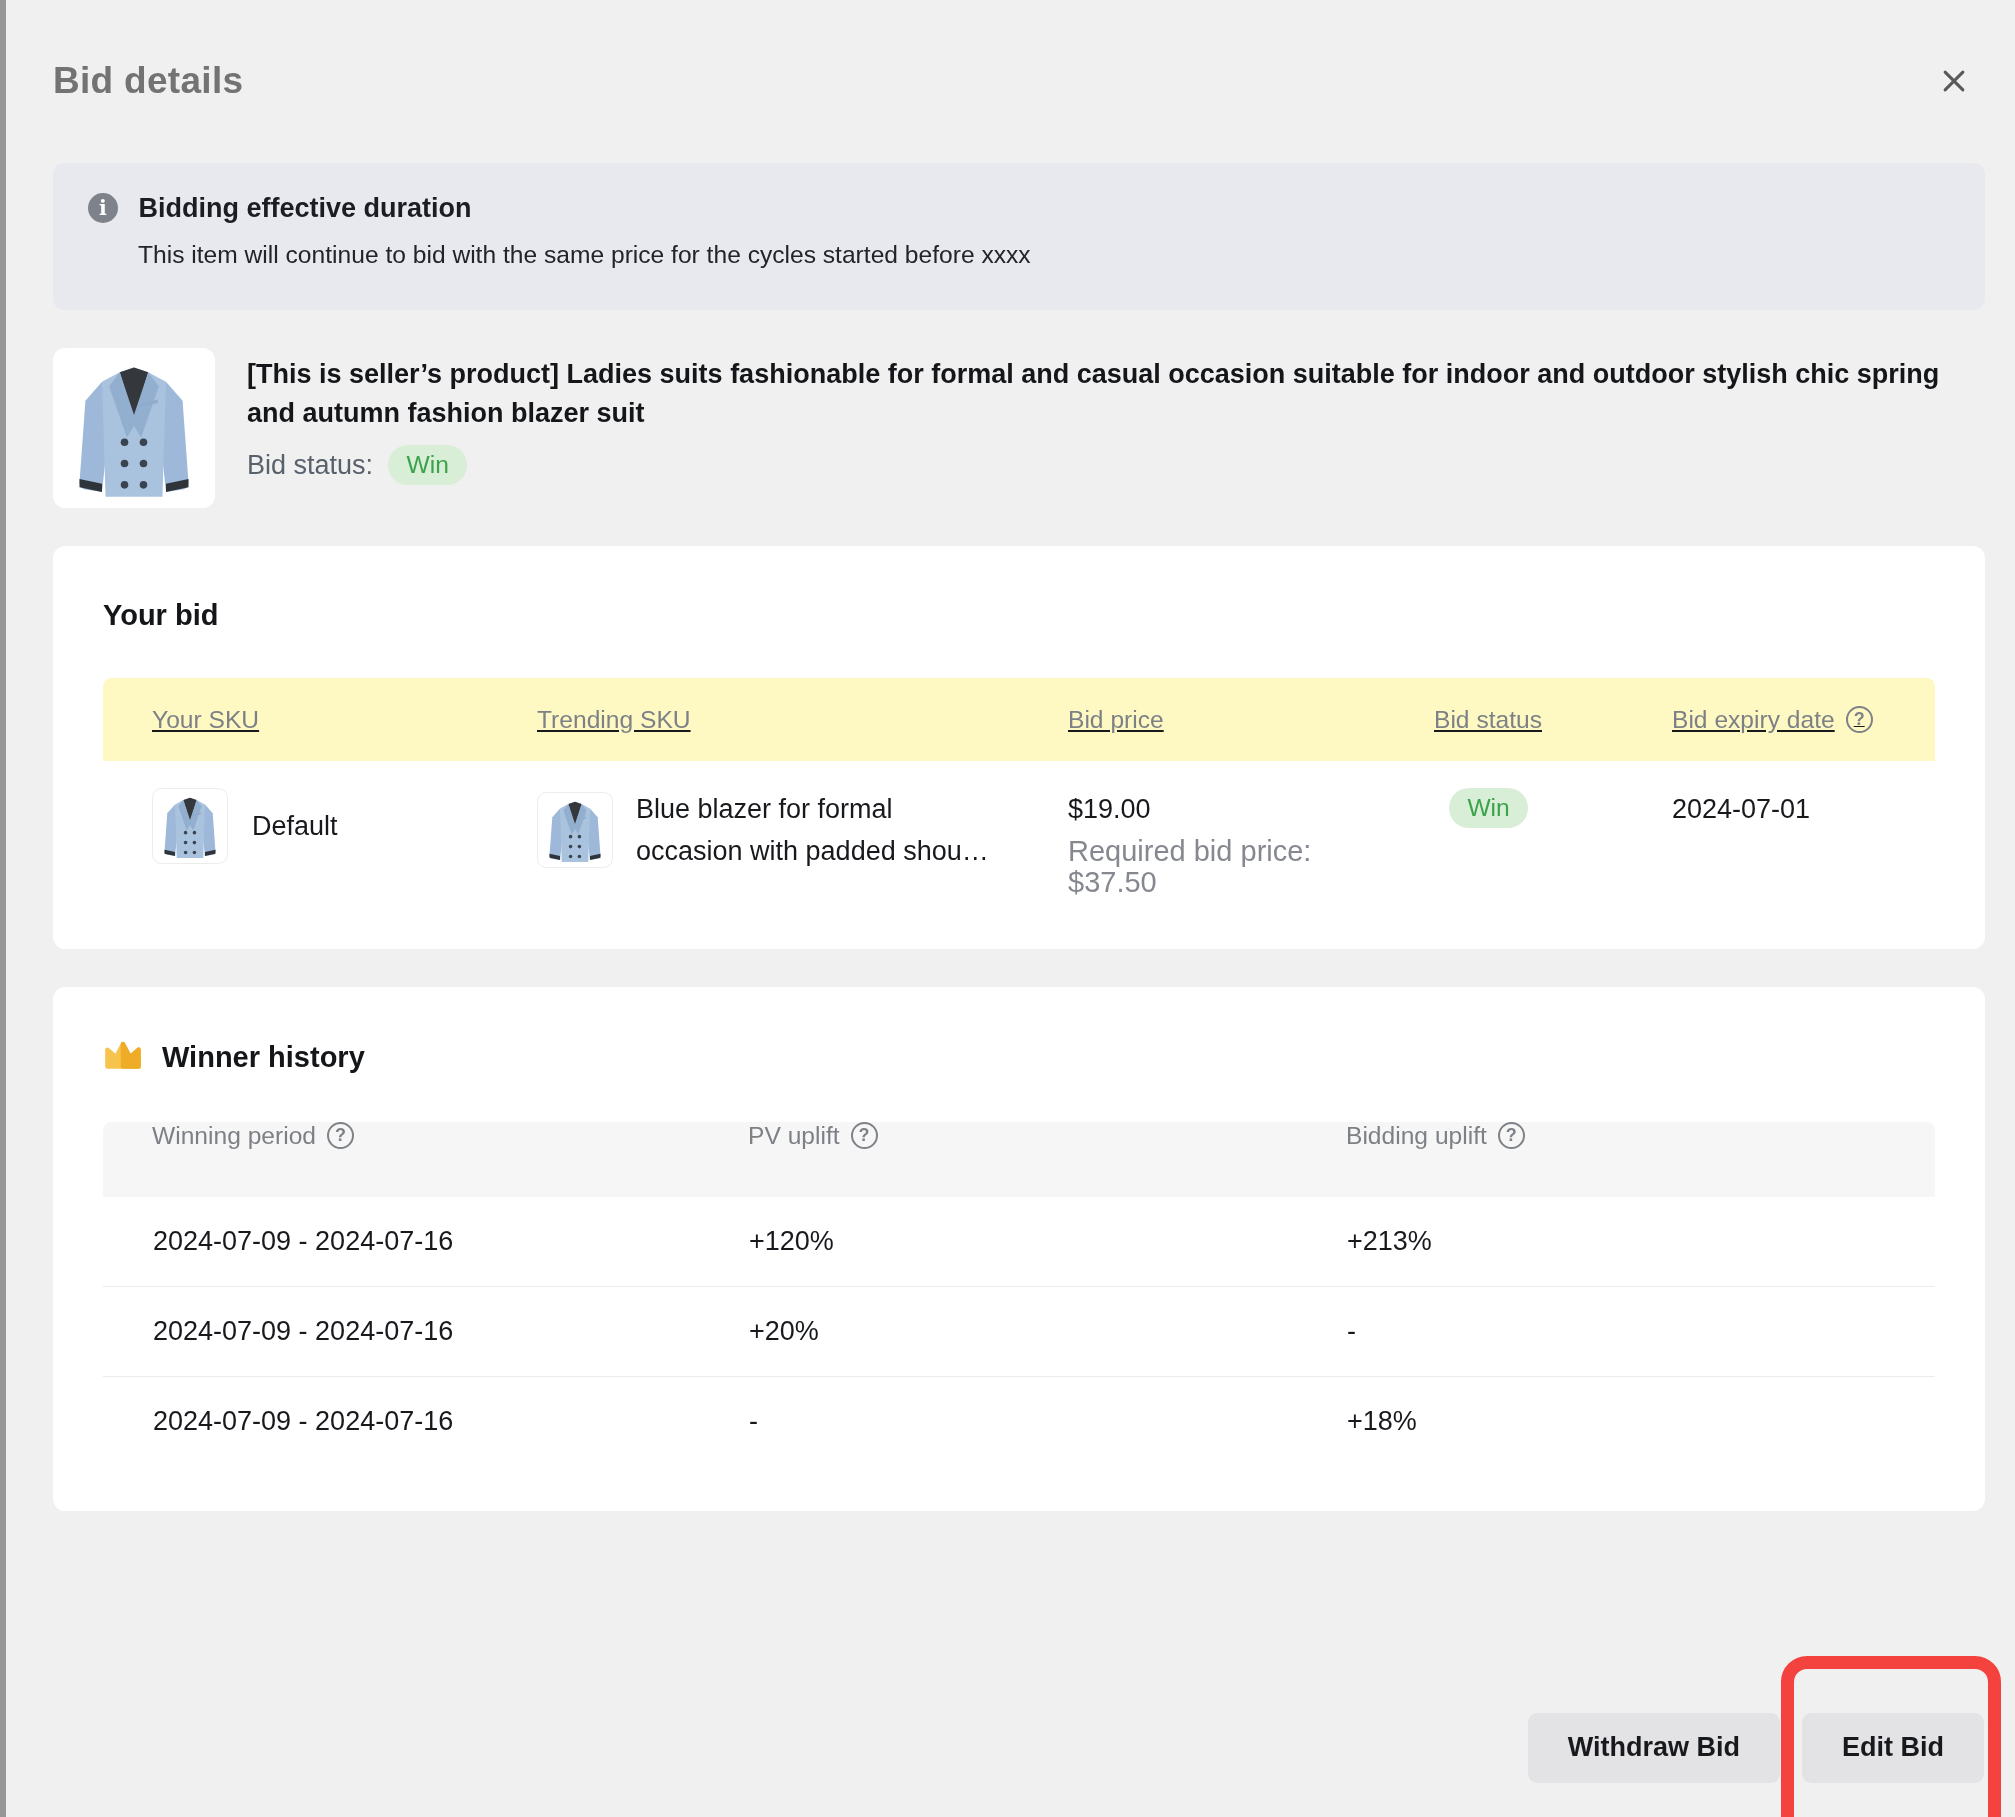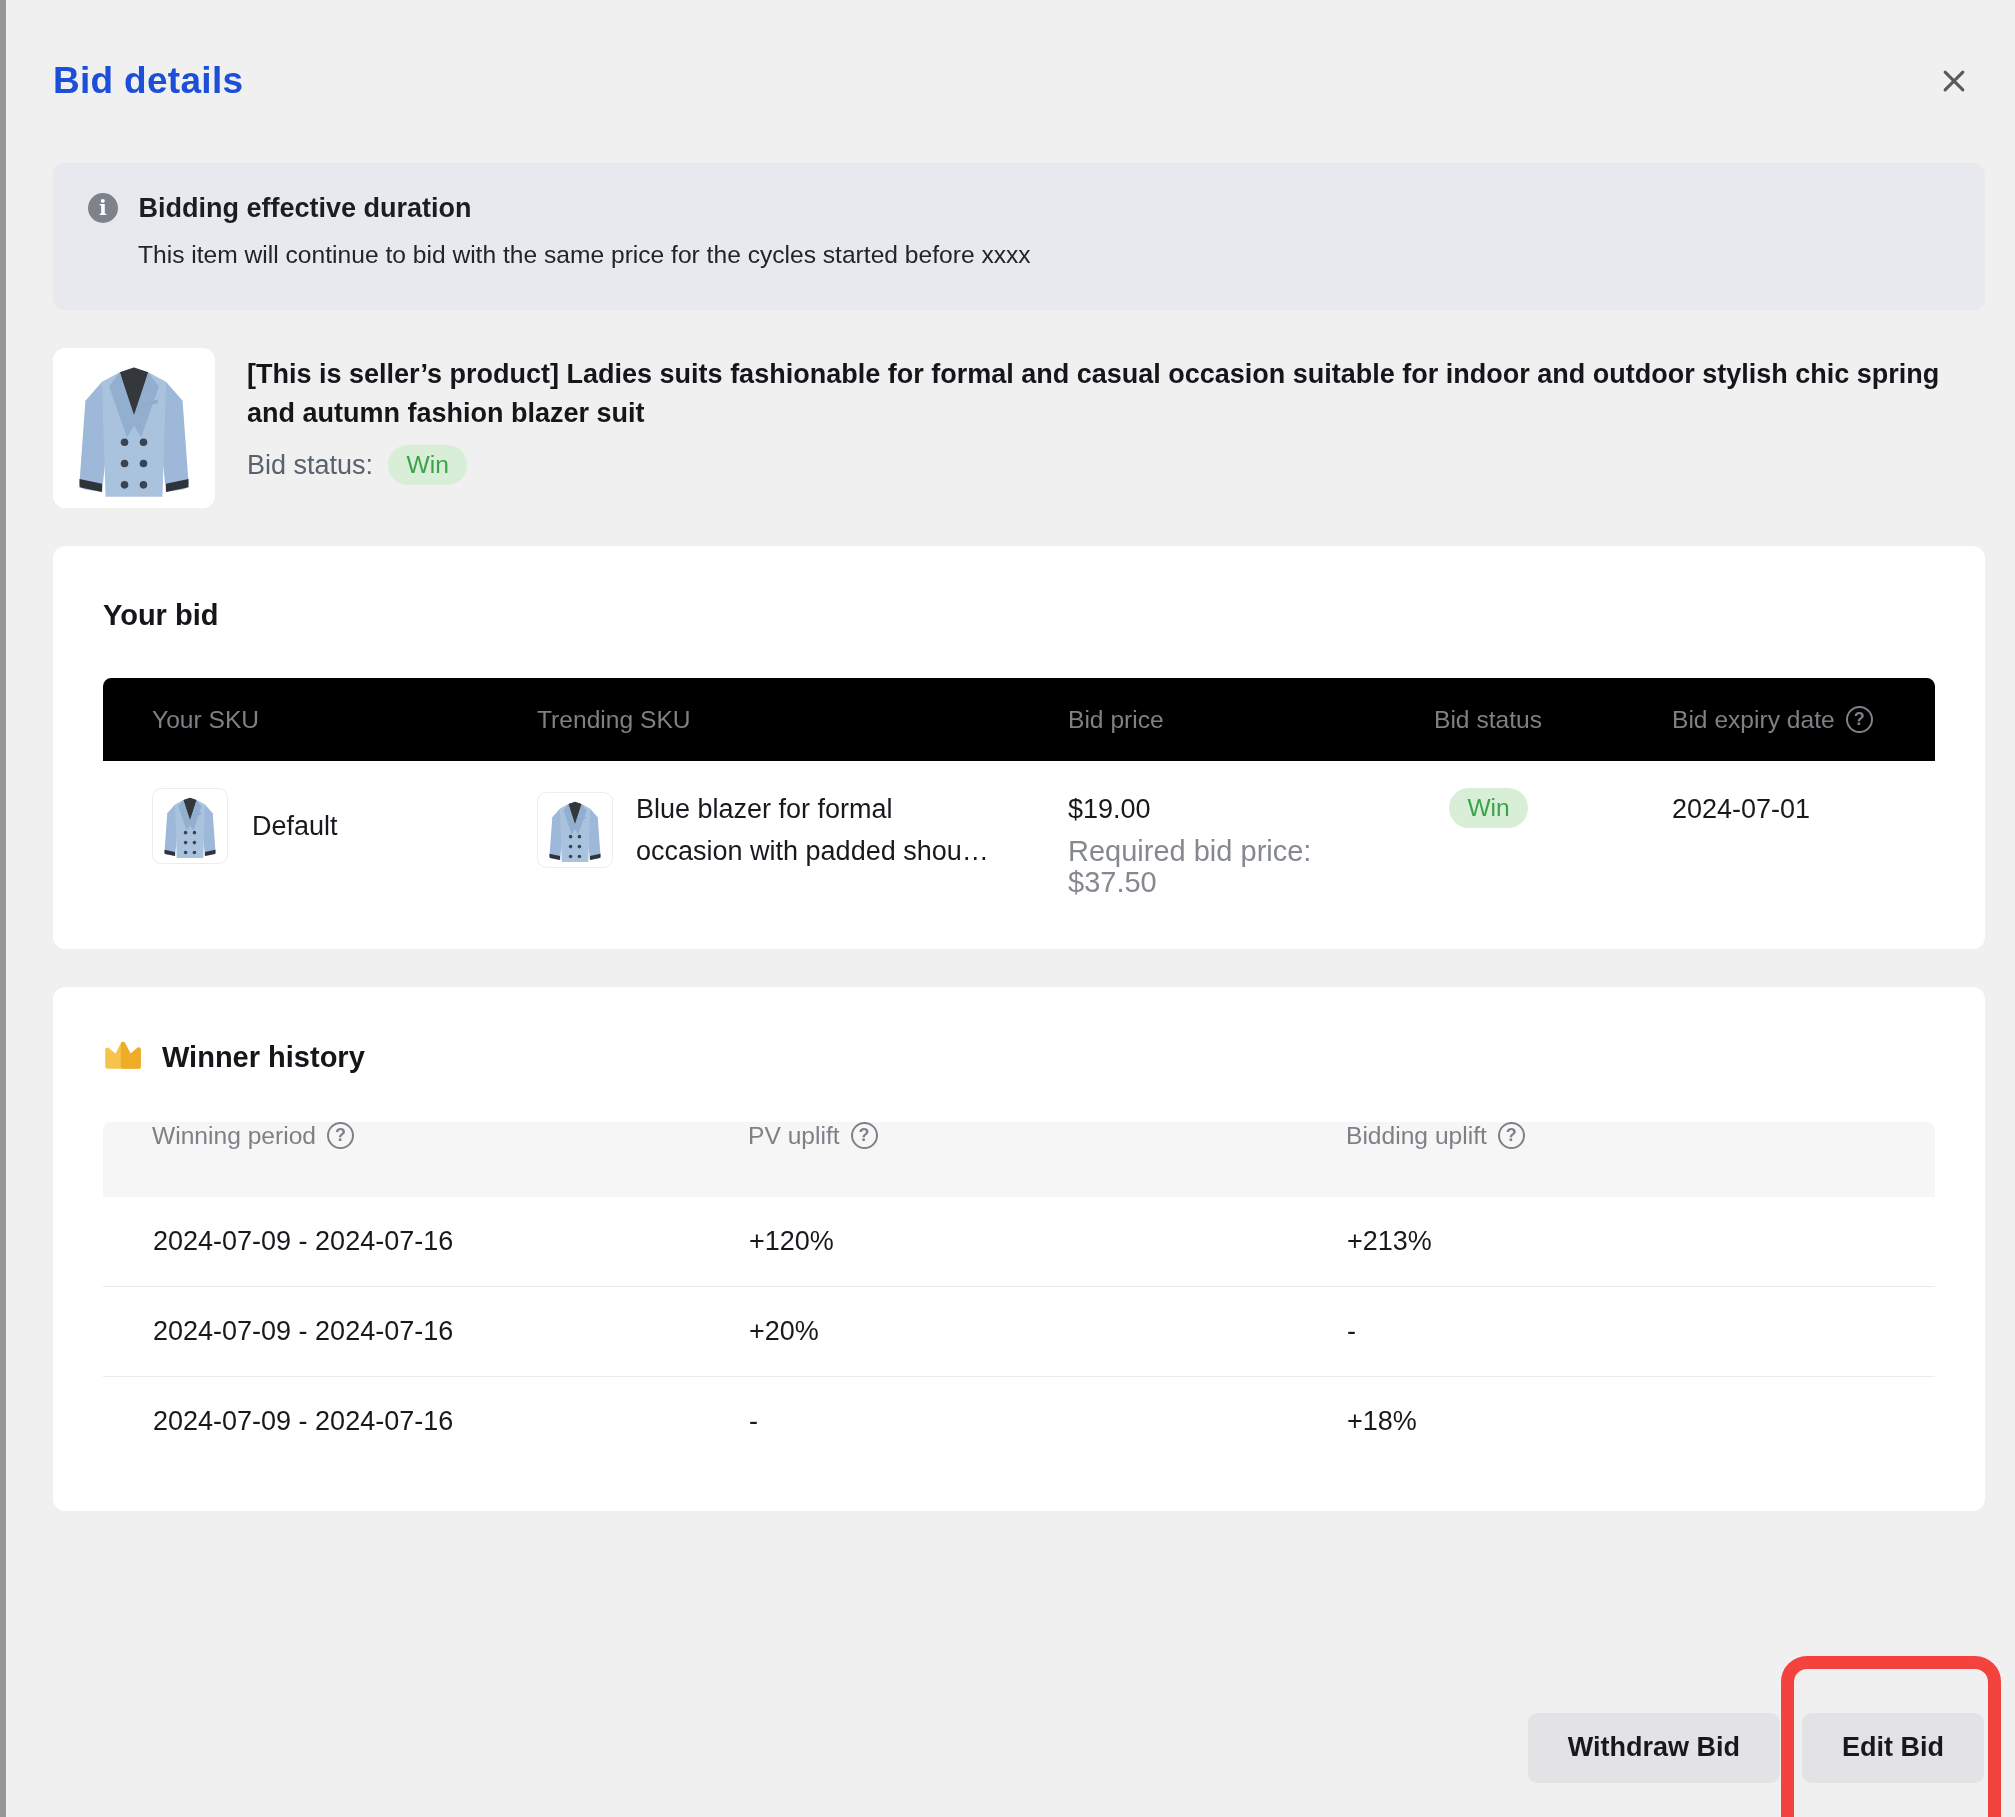--- a/index.html
+++ b/index.html
@@ -13,21 +13,21 @@
     overflow:hidden;
     padding:60px 31px 0 53px;
   }
   .edge-strip {
     position:absolute; left:0; top:0; width:5.5px; height:1818px;
     background:#979797;
   }
 
   
   .titlebar { display:flex; justify-content:space-between; align-items:flex-start; }
-  .page-title { font-size:37px; font-weight:700; line-height:42px; color:#1d4ed8; letter-spacing:0.3px; }
+  .page-title { font-size:37px; font-weight:700; line-height:42px; color:#737373; letter-spacing:0.3px; }
   .close-btn { margin-top:6.1px; margin-right:15px; width:30px; height:30px; cursor:pointer; background:none; border:none; padding:0; }
   .close-btn svg { display:block; }
 
   
   .banner {
     margin-top:61px;
     width:1932px; height:147px;
     background:#e8e9ee;
     border-radius:11px;
     padding:26px 41px 0 35px;
@@ -66,21 +66,21 @@
   .card {
     margin-top:38px; width:1932px; background:#ffffff; border-radius:12.3px;
     padding:48px 50px 18.4px 50px;
   }
   .card-heading { font-size:29px; font-weight:700; line-height:42px; color:#141619; }
   .heading-row { display:flex; align-items:center; }
   .crown-icon { width:40px; height:35px; margin-right:19px; flex:0 0 auto; }
 
   
   .table { margin-top:42px; }
-  .thead { display:flex; background:#000000; border-radius:8.2px 8.2px 0 0; height:83px; align-items:center; }
+  .thead { display:flex; background:#fef9c3; border-radius:8.2px 8.2px 0 0; height:83px; align-items:center;text-decoration:underline; }
   .th { font-size:24.6px; color:#7d8186; padding-left:49px; display:flex; align-items:center; }
   .trow { display:flex; padding-top:27px; padding-bottom:33px; }
   .td { padding-left:49px; }
   .c1 { width:385px; flex:0 0 auto; }
   .c2 { width:531px; flex:0 0 auto; }
   .c3 { width:366px; flex:0 0 auto; }
   .c4 { width:238px; flex:0 0 auto; }
   .c5 { width:311px; flex:0 0 auto; }
 
   .sku-cell { display:flex; align-items:center; }

